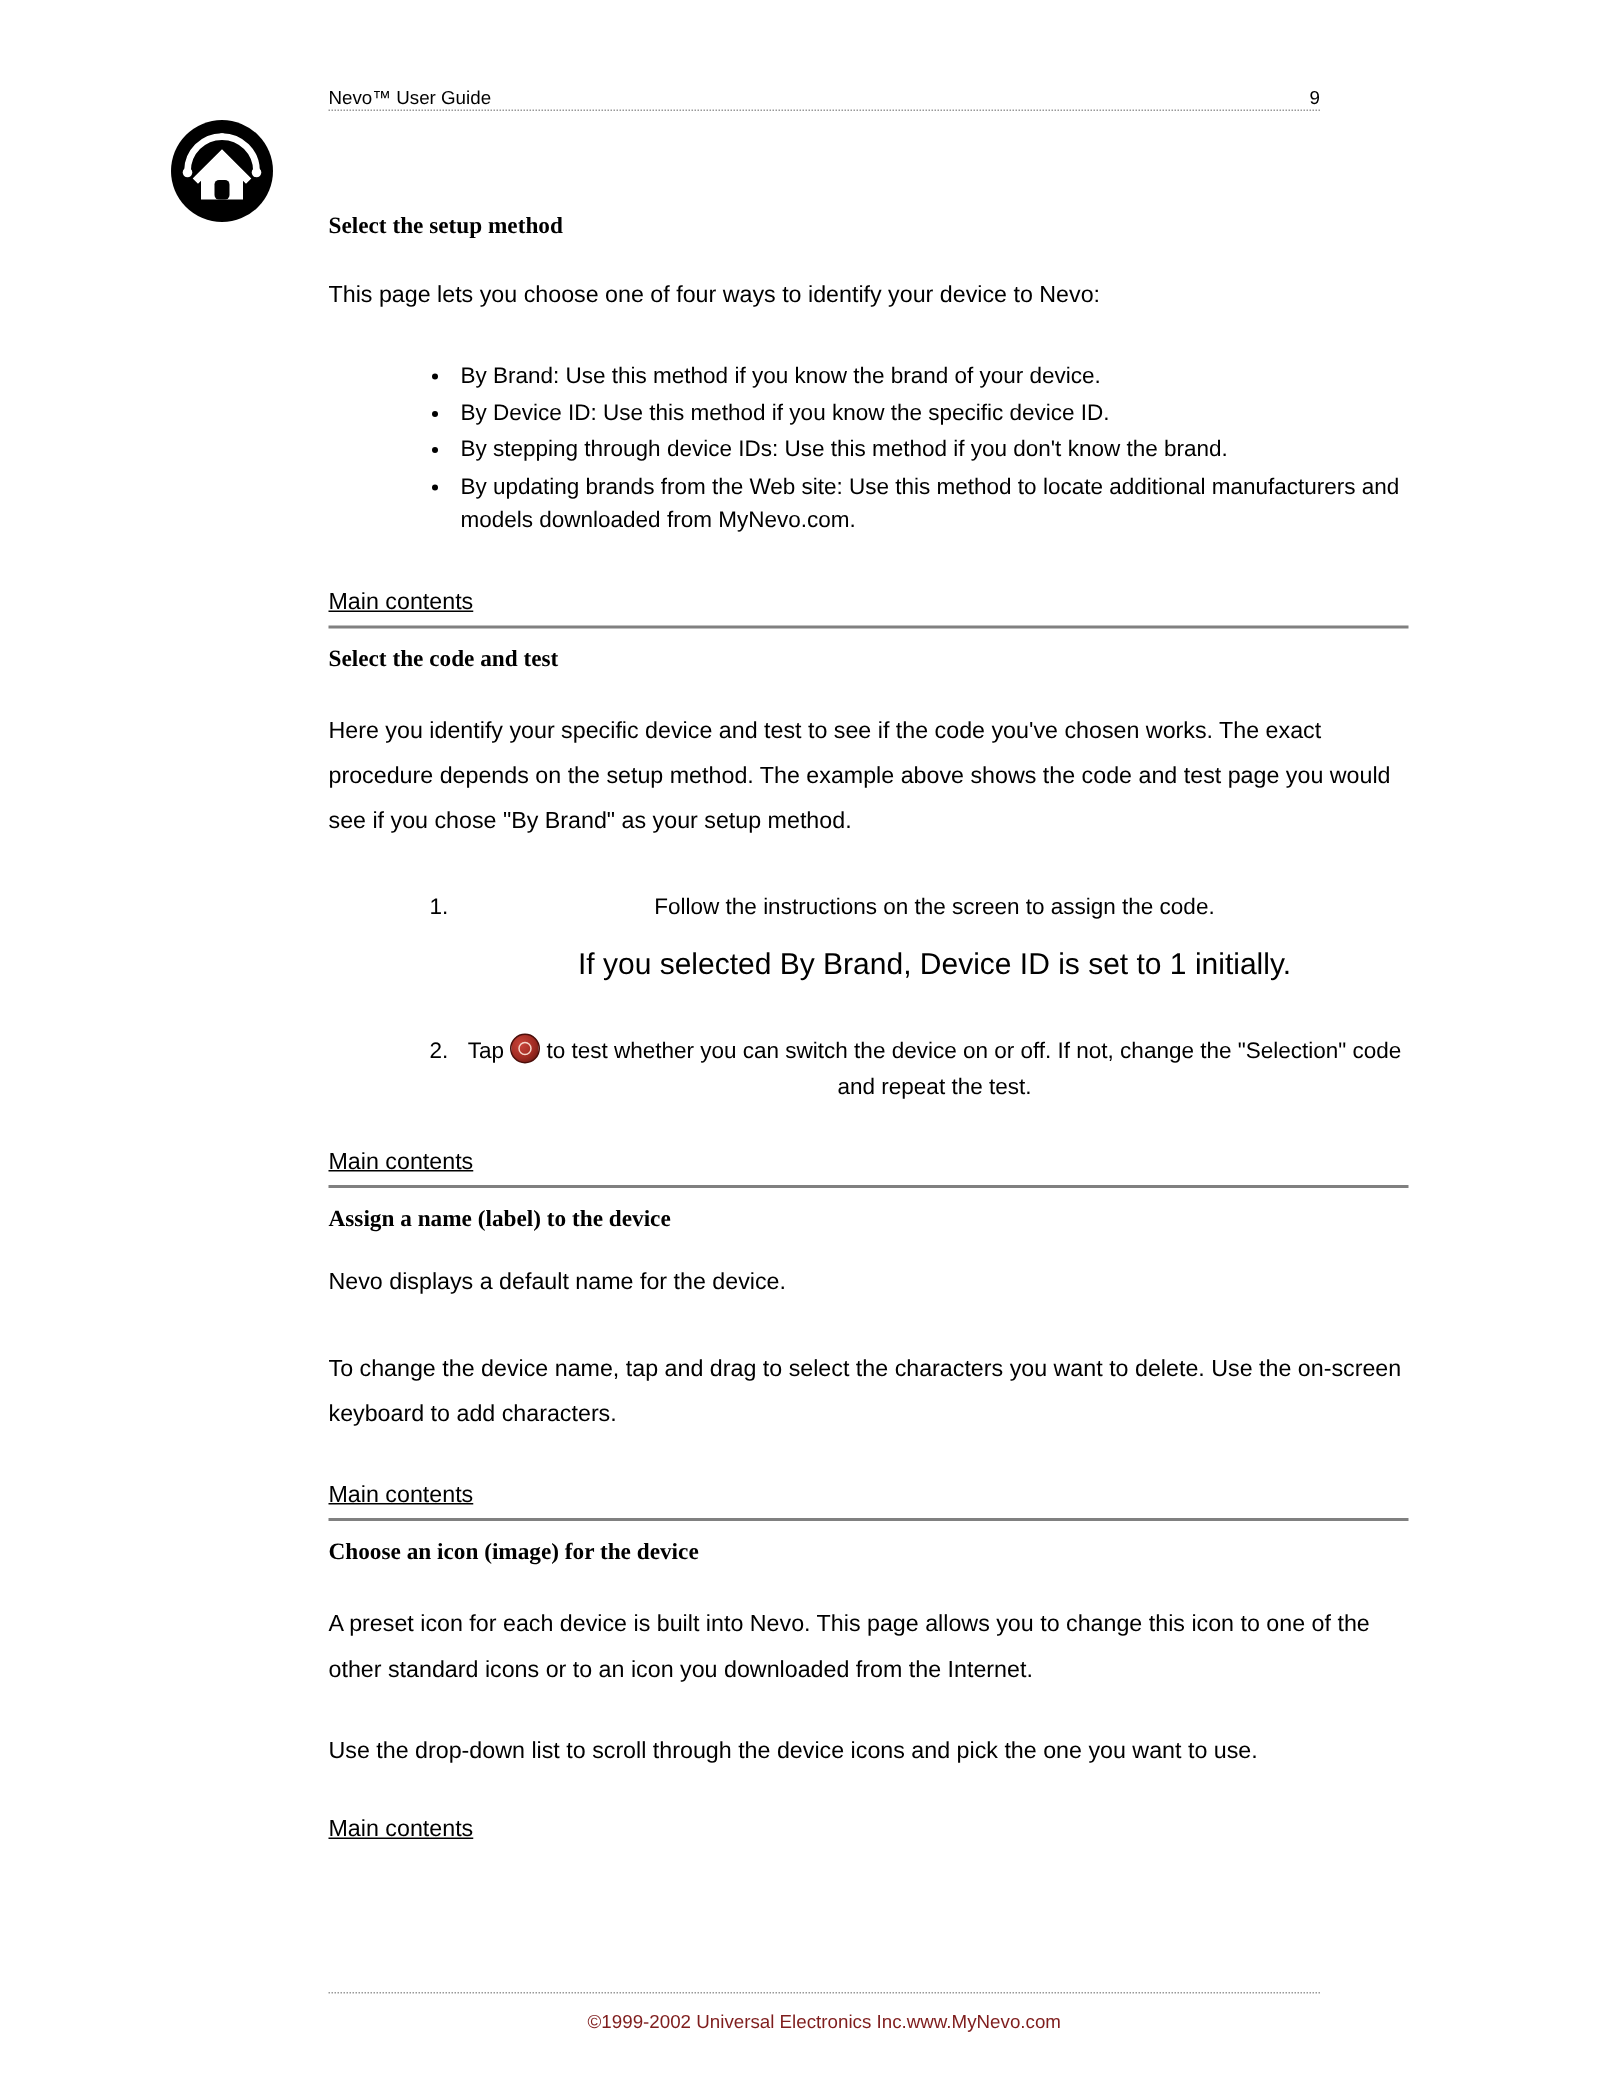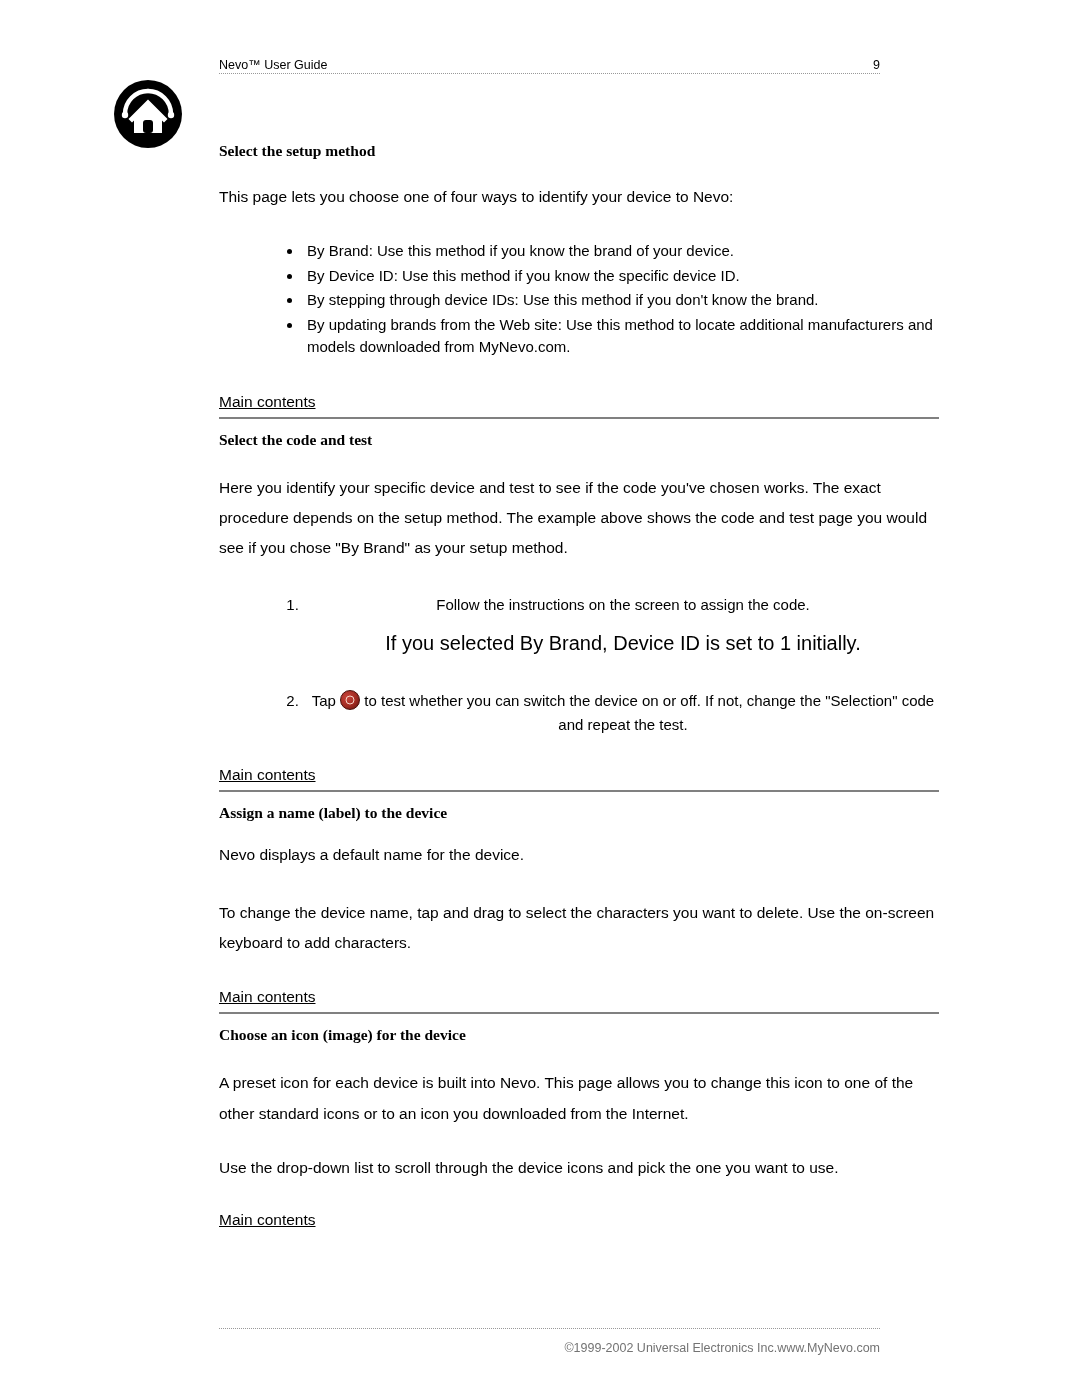--- a/index.html
+++ b/index.html
@@ -132,23 +132,23 @@
     left: 219px;
     right: 104px;
     border-top: 1.5px dotted #999;
   }
   .footer-row {
     position: absolute;
     bottom: 42px;
     left: 219px;
     right: 104px;
     display: flex;
-    justify-content: flex-end;
+    justify-content: center;
     font-size: 12.5px;
-    color: #737373;
+    color: #7f1d1d;
   }
 </style>
 </head>
 <body>
 
 <div class="page">
 
   <div class="header-row">
     <span>Nevo™ User Guide</span>
     <span>9</span>

